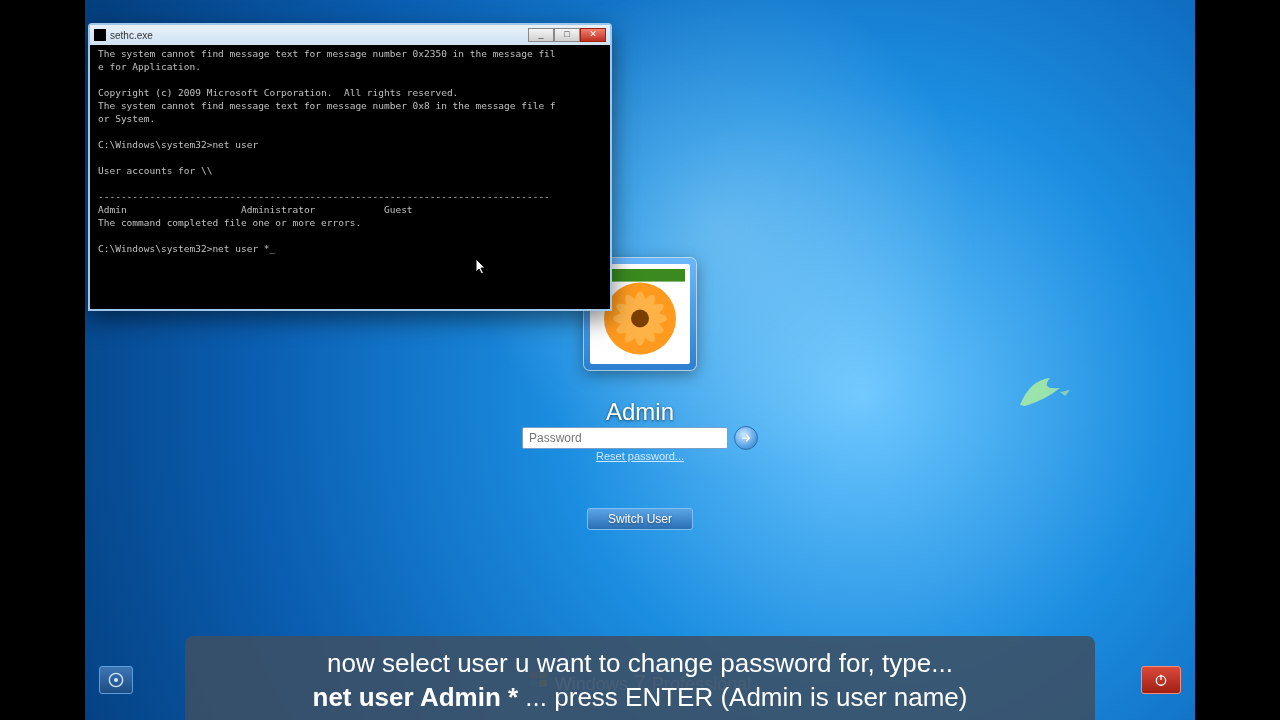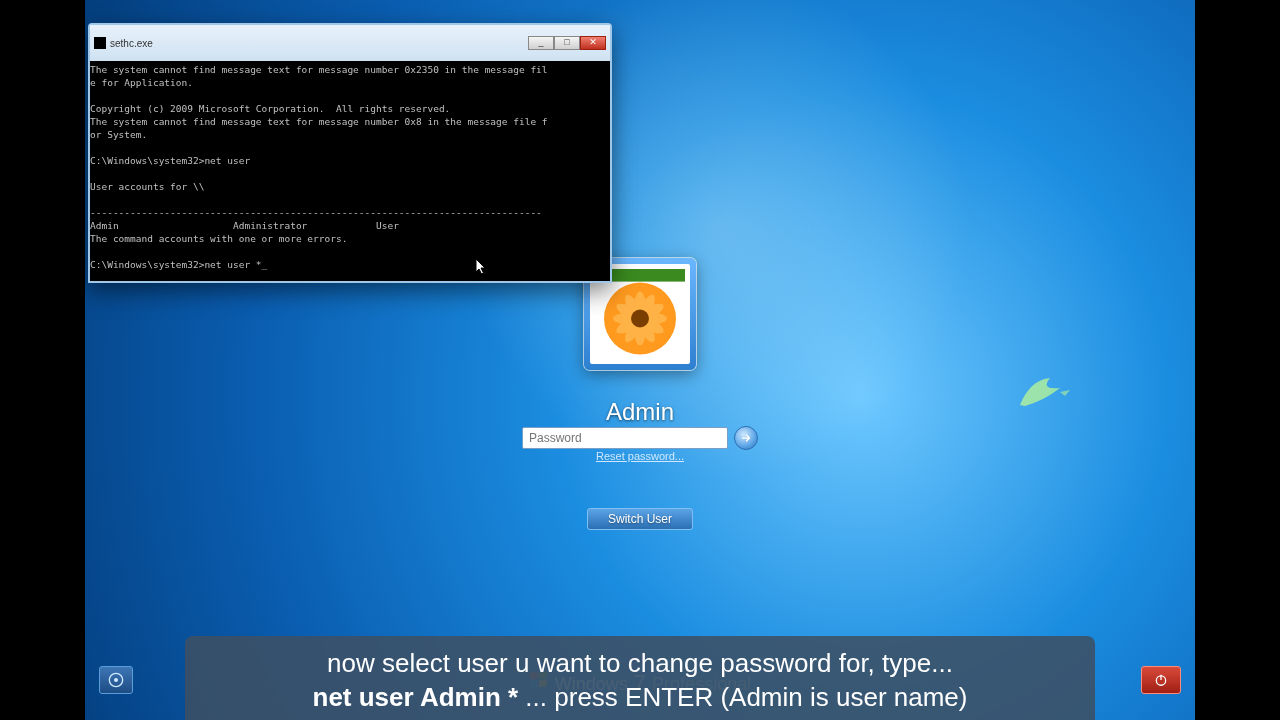--- a/index.html
+++ b/index.html
@@ -142,21 +142,21 @@
   .cmd-window {
     position: absolute;
     left: 3px; top: 23px;
     width: 524px;
     border: 2px solid #9ec7ea;
     border-radius: 4px 4px 0 0;
     box-shadow: 0 8px 24px rgba(0,0,0,0.5);
     background: #cfe2f2;
   }
   .cmd-titlebar {
-    height: 36px;
+    height: 20px;
     background: linear-gradient(#e8f1fa,#cfe2f2);
     display: flex; align-items: center;
     padding: 0 4px;
     font-size: 10px;
     color: #333;
   }
   .cmd-icon{width:12px;height:12px;background:#000;margin-right:4px;display:inline-block;}
   .cmd-title{flex:1;}
   .win-btns{display:flex;gap:0;}
   .win-btn{
@@ -166,22 +166,22 @@
     font-size:9px;line-height:11px;text-align:center;
     cursor:pointer;
   }
   .win-btn.close{background:linear-gradient(#f08070,#c03020);color:#fff;border-color:#a02010;}
   .cmd-body {
     background: #000;
     color: #c0c0c0;
     font-family: "Lucida Console", Consolas, monospace;
     font-size: 9.5px;
     line-height: 13px;
-    padding: 2px 0;
-    height: 220px;
+    padding: 2px 8px;
+    height: 264px;
     white-space: pre;
     overflow: hidden;
   }
   .cmd-body .hr{color:#c0c0c0;}
   .cursor-ptr {
     position: absolute;
     left: 390px; top: 258px;
     width: 12px; height: 18px;
     z-index: 50;
   }
@@ -283,22 +283,22 @@
 
 Copyright (c) 2009 Microsoft Corporation.  All rights reserved.
 The system cannot find message text for message number 0x8 in the message file f
 or System.
 
 C:\Windows\system32&gt;net user
 
 User accounts for \\
 </span>
 <span class="hr">-------------------------------------------------------------------------------</span>
-<span>Admin                    Administrator            User</span>
-<span>The command accounts with one or more errors.</span>
+<span>Admin                    Administrator            Guest</span>
+<span>The command completed file one or more errors.</span>
 
 <span>C:\Windows\system32&gt;net user *_</span></div>
   </div>
 
   <svg class="cursor-ptr" viewBox="0 0 12 18">
     <path d="M1 1 L1 14 L4 11 L6.5 16 L8.5 15 L6 10 L10 10 Z" fill="#fff" stroke="#000" stroke-width="1"></path>
   </svg>
 
   <div class="caption">
     <span>now select user u want to change password for, type...</span><br>

